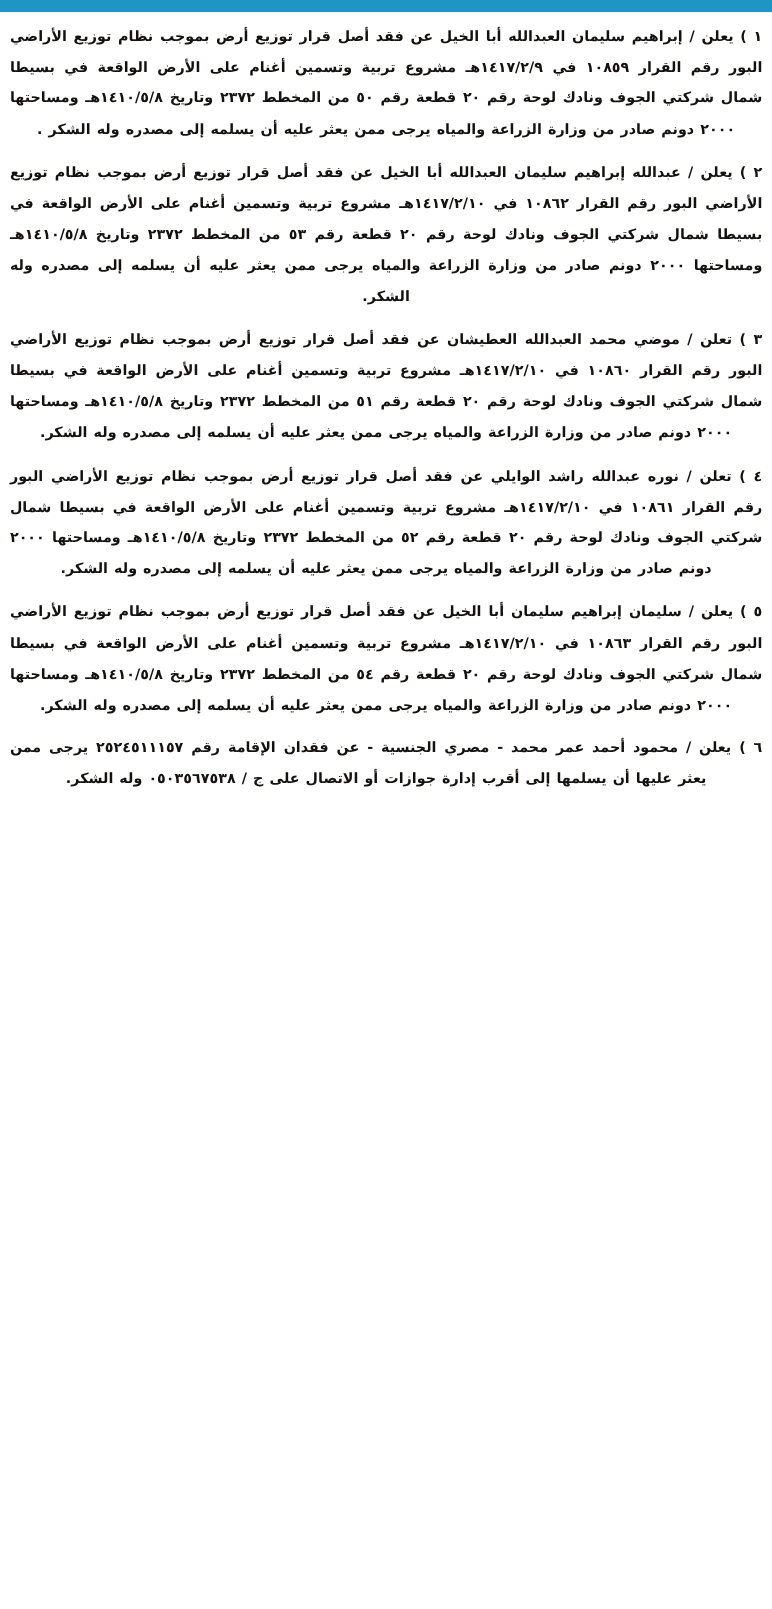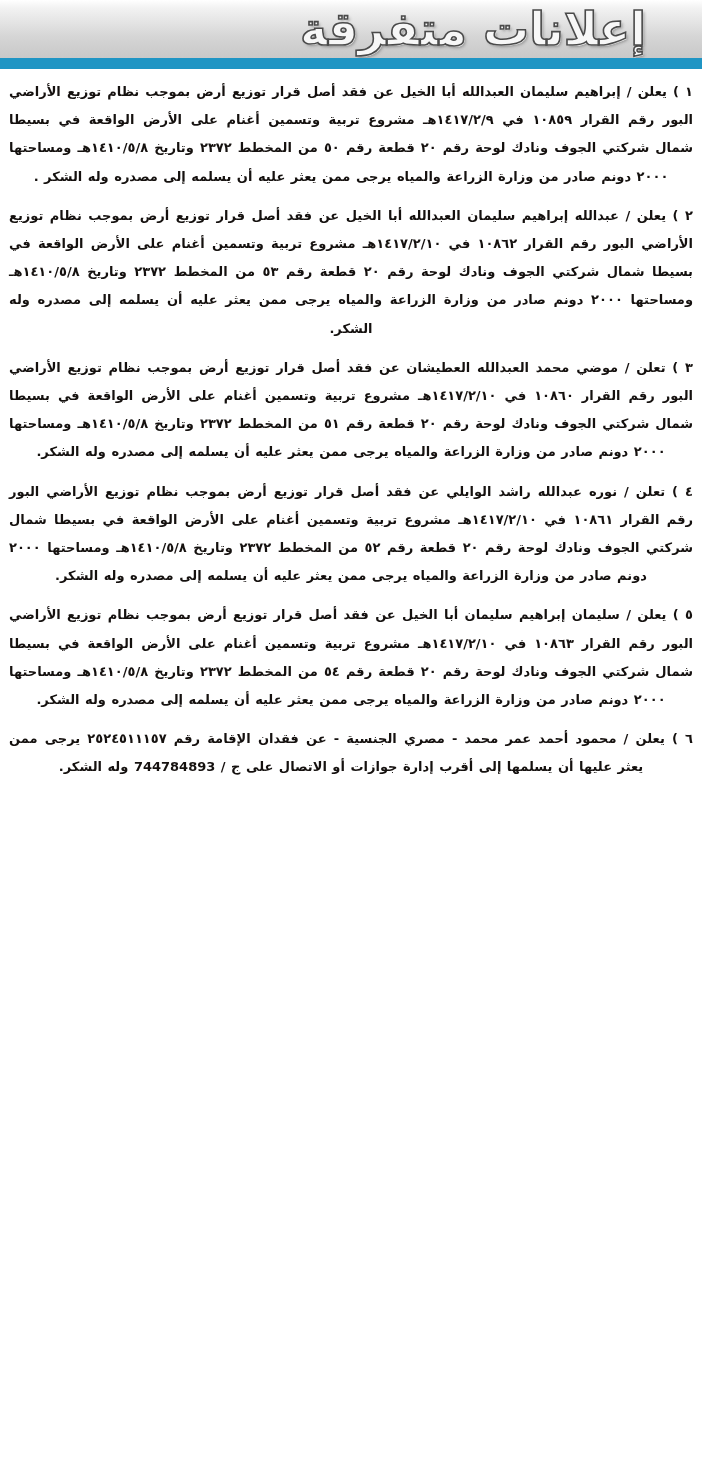--- a/index.html
+++ b/index.html
@@ -86,28 +86,25 @@
     word-spacing: 1px;
   }
 
   .ad:last-child { margin-bottom: 0; }
 </style>
 </head>
 <body>
 
 <div class="page">
 
-  <div class="masthead">
-    <div class="masthead-title">إعلانات متفرقة</div>
-  </div>
 
   <div class="rule-cyan"></div>
 
   <div class="ads-body">
     <p class="ad">١ ) يعلن / إبراهيم سليمان العبدالله أبا الخيل عن فقد أصل قرار توزيع أرض بموجب نظام توزيع الأراضي البور رقم القرار ١٠٨٥٩ في ١٤١٧/٢/٩هـ مشروع تربية وتسمين أغنام على الأرض الواقعة في بسيطا شمال شركتي الجوف ونادك لوحة رقم ٢٠ قطعة رقم ٥٠ من المخطط ٢٣٧٢ وتاريخ ١٤١٠/٥/٨هـ ومساحتها ٢٠٠٠ دونم صادر من وزارة الزراعة والمياه يرجى ممن يعثر عليه أن يسلمه إلى مصدره وله الشكر .</p>
     <p class="ad">٢ ) يعلن / عبدالله إبراهيم سليمان العبدالله أبا الخيل عن فقد أصل قرار توزيع أرض بموجب نظام توزيع الأراضي البور رقم القرار ١٠٨٦٢ في ١٤١٧/٢/١٠هـ مشروع تربية وتسمين أغنام على الأرض الواقعة في بسيطا شمال شركتي الجوف ونادك لوحة رقم ٢٠ قطعة رقم ٥٣ من المخطط ٢٣٧٢ وتاريخ ١٤١٠/٥/٨هـ ومساحتها ٢٠٠٠ دونم صادر من وزارة الزراعة والمياه يرجى ممن يعثر عليه أن يسلمه إلى مصدره وله الشكر.</p>
     <p class="ad">٣ ) تعلن / موضي محمد العبدالله العطيشان عن فقد أصل قرار توزيع أرض بموجب نظام توزيع الأراضي البور رقم القرار ١٠٨٦٠ في ١٤١٧/٢/١٠هـ مشروع تربية وتسمين أغنام على الأرض الواقعة في بسيطا شمال شركتي الجوف ونادك لوحة رقم ٢٠ قطعة رقم ٥١ من المخطط ٢٣٧٢ وتاريخ ١٤١٠/٥/٨هـ ومساحتها ٢٠٠٠ دونم صادر من وزارة الزراعة والمياه يرجى ممن يعثر عليه أن يسلمه إلى مصدره وله الشكر.</p>
     <p class="ad">٤ ) تعلن / نوره عبدالله راشد الوايلي عن فقد أصل قرار توزيع أرض بموجب نظام توزيع الأراضي البور رقم القرار ١٠٨٦١ في ١٤١٧/٢/١٠هـ مشروع تربية وتسمين أغنام على الأرض الواقعة في بسيطا شمال شركتي الجوف ونادك لوحة رقم ٢٠ قطعة رقم ٥٢ من المخطط ٢٣٧٢ وتاريخ ١٤١٠/٥/٨هـ ومساحتها ٢٠٠٠ دونم صادر من وزارة الزراعة والمياه يرجى ممن يعثر عليه أن يسلمه إلى مصدره وله الشكر.</p>
     <p class="ad">٥ ) يعلن / سليمان إبراهيم سليمان أبا الخيل عن فقد أصل قرار توزيع أرض بموجب نظام توزيع الأراضي البور رقم القرار ١٠٨٦٣ في ١٤١٧/٢/١٠هـ مشروع تربية وتسمين أغنام على الأرض الواقعة في بسيطا شمال شركتي الجوف ونادك لوحة رقم ٢٠ قطعة رقم ٥٤ من المخطط ٢٣٧٢ وتاريخ ١٤١٠/٥/٨هـ ومساحتها ٢٠٠٠ دونم صادر من وزارة الزراعة والمياه يرجى ممن يعثر عليه أن يسلمه إلى مصدره وله الشكر.</p>
-    <p class="ad">٦ ) يعلن / محمود أحمد عمر محمد - مصري الجنسية - عن فقدان الإقامة رقم ٢٥٢٤٥١١١٥٧ يرجى ممن يعثر عليها أن يسلمها إلى أقرب إدارة جوازات أو الاتصال على ج / 744784893 وله الشكر.</p>
+    <p class="ad">٦ ) يعلن / محمود أحمد عمر محمد - مصري الجنسية - عن فقدان الإقامة رقم ٢٥٢٤٥١١١٥٧ يرجى ممن يعثر عليها أن يسلمها إلى أقرب إدارة جوازات أو الاتصال على ج / ٠٥٠٣٥٦٧٥٣٨ وله الشكر.</p>
   </div>
 
 </div>
 
 </body></html>

